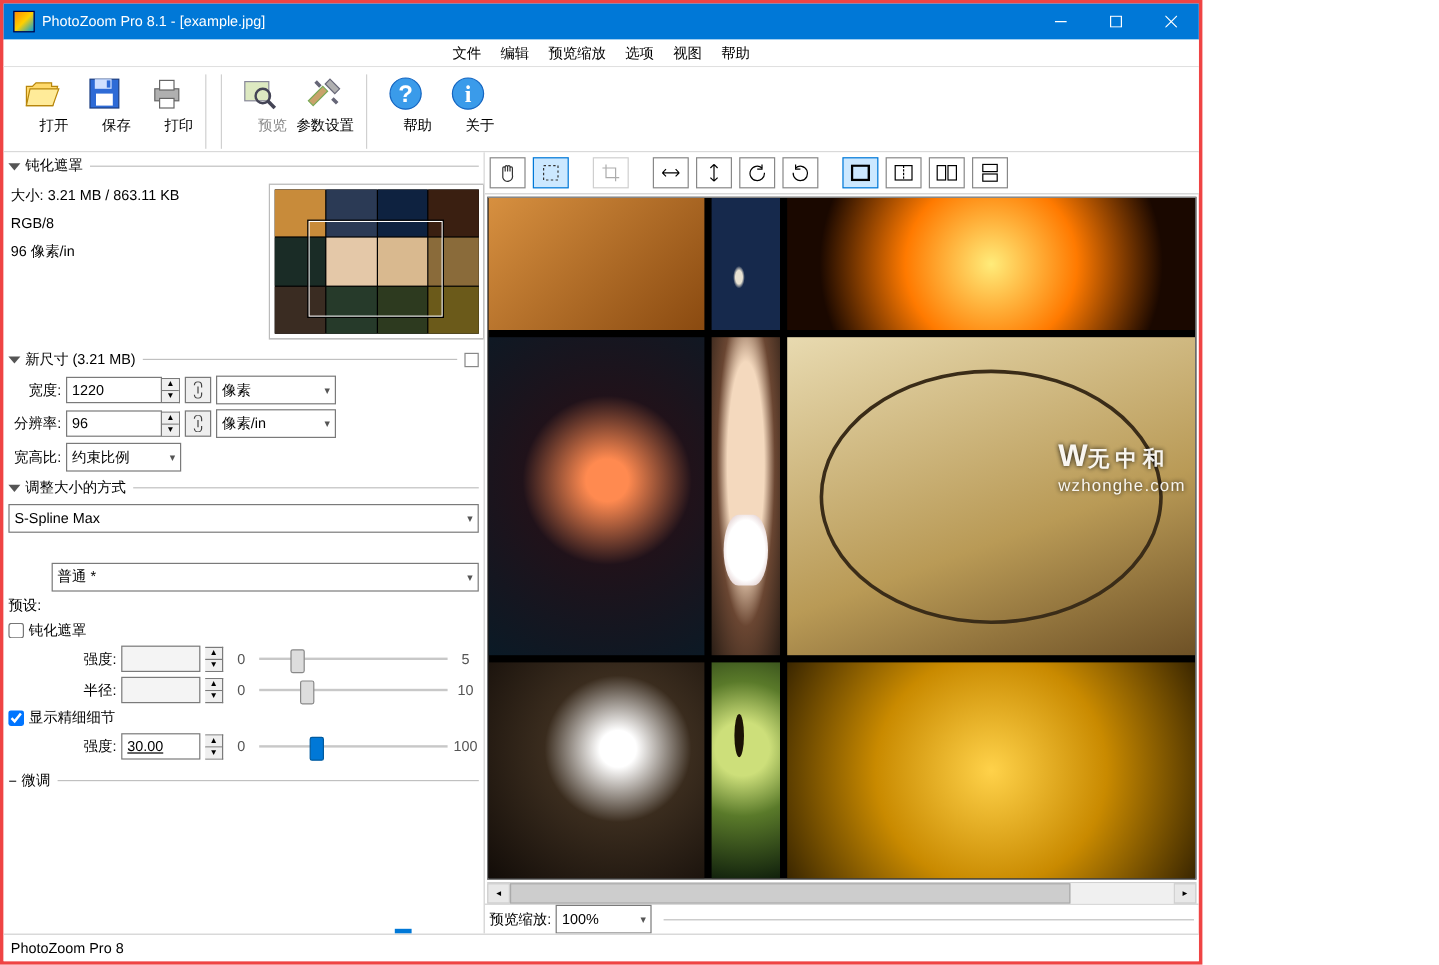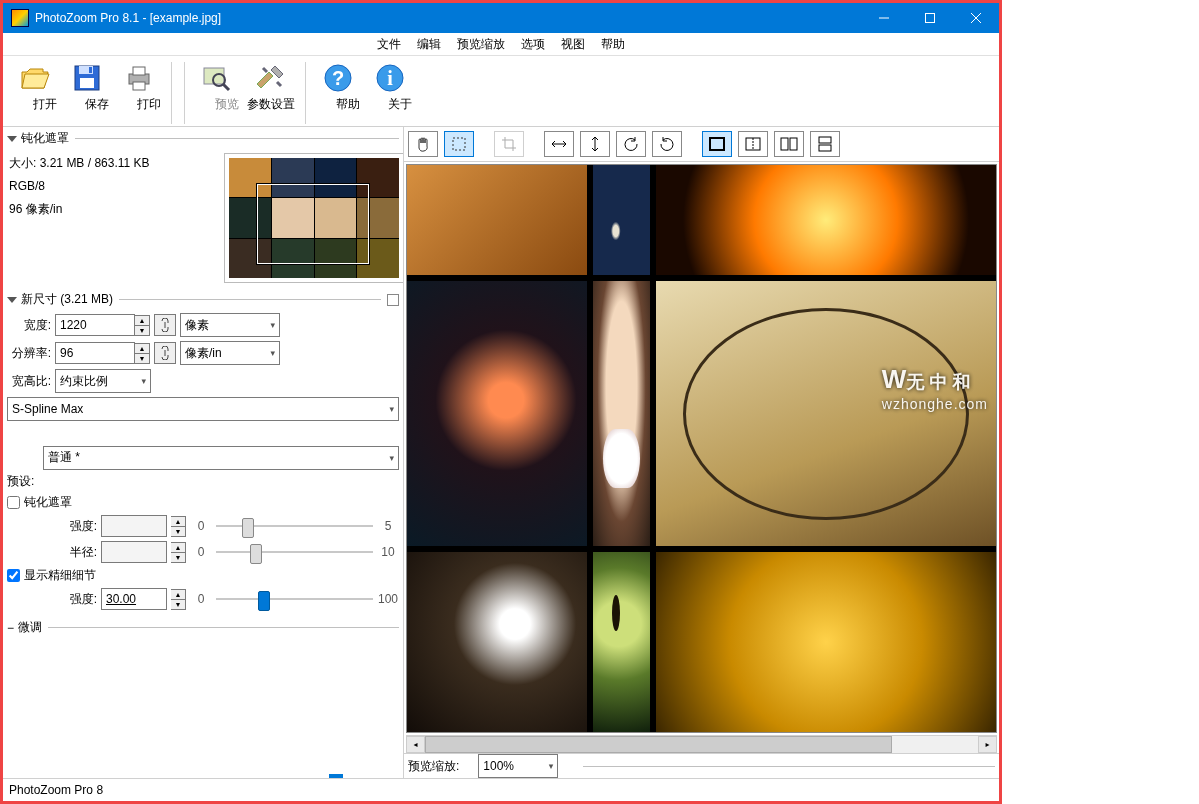--- a/index.html
+++ b/index.html
@@ -64,21 +64,21 @@
 .preview{flex:1;position:relative;overflow:hidden;background:#000;border:1px solid #888;margin:2px;}
 .preview .pgrid{position:absolute;inset:0;display:grid;grid-template-columns:180px 1fr 340px;grid-template-rows:110px 1fr 180px;gap:6px;background:#000;}
 .cell{background:#333;position:relative;overflow:hidden;}
 .watermark{position:absolute;right:8px;top:200px;color:#fff;font-size:18px;font-weight:bold;text-shadow:0 0 4px #000;opacity:.9;text-align:left;line-height:1.1;}
 .watermark small{font-size:14px;font-weight:normal;letter-spacing:1px;}
 .hscroll{height:17px;background:#f0f0f0;border-top:1px solid #d0d0d0;display:flex;margin:0 2px;}
 .hscroll .btn{width:17px;background:#e8e8e8;border:1px solid #ccc;display:flex;align-items:center;justify-content:center;font-size:8px;}
 .hscroll .track{flex:1;background:#f0f0f0;position:relative;}
 .hscroll .thumb{position:absolute;left:0;top:0;bottom:0;width:84%;background:#cdcdcd;border:1px solid #aaa;}
 
-.zoomrow{height:24px;display:flex;align-items:center;padding:0 4px;gap:19px;border-top:1px solid #d0d0d0;}
+.zoomrow{height:24px;display:flex;align-items:center;padding:0 4px;gap:4px;border-top:1px solid #d0d0d0;}
 
 .statusbar{height:22px;border-top:1px solid #d0d0d0;display:flex;align-items:center;padding:0 6px;background:#fff;}
 
 svg{display:block;}
 </style>
 </head>
 <body>
 
 <div class="window">
 
@@ -272,20 +272,25 @@
           </div>
       </div>
       <div class="row">
         <span class="lbl">宽高比:</span>
         <div class="combo" style="width:86px;">
             <span>约束比例</span>
             <span class="arr">▾</span>
           </div>
       </div>
 
+      <div class="section-head">
+        <div class="tri"></div>
+        <span>调整大小的方式</span>
+        <div class="line"></div>
+      </div>
       <div class="row">
         <div class="combo" style="flex:1;">
             <span>S-Spline Max</span>
             <span class="arr">▾</span>
           </div>
       </div>
       <div class="row">
         <span style="min-width:32px;margin-top:48px;">预设:</span>
         <div class="combo" style="flex:1;">
             <span>普通 *</span>

